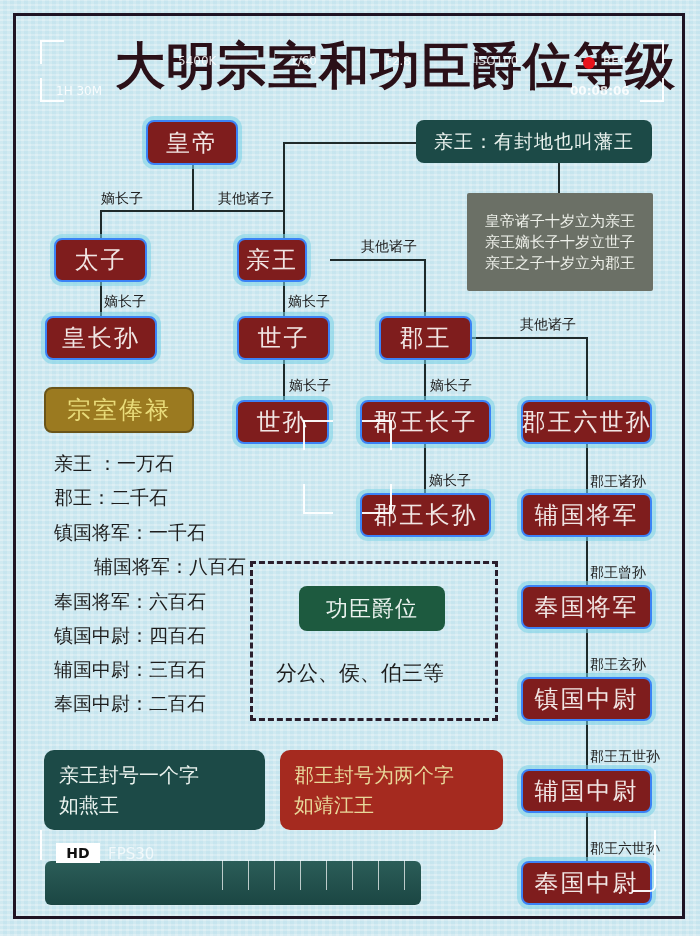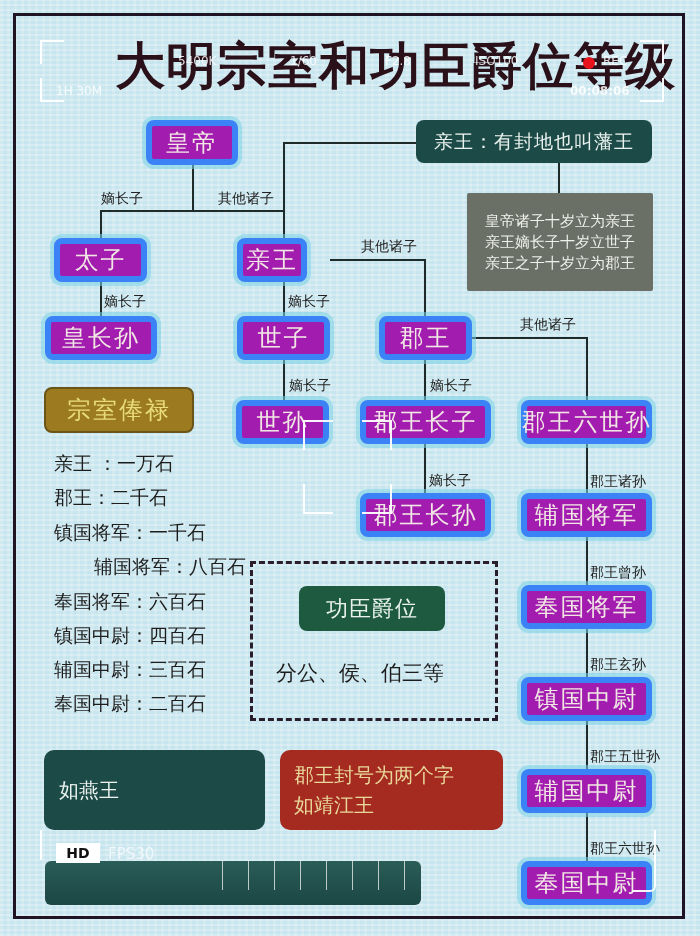--- a/index.html
+++ b/index.html
@@ -24,22 +24,22 @@
     font-family:"DejaVu Serif","Liberation Serif",serif;
     font-weight:bold; font-size:50px; letter-spacing:1px; color:#2a1018;
     line-height:68px;
   }
   .box {
     position:absolute; box-sizing:border-box; border-radius:8px;
     display:flex; align-items:center; justify-content:center;
     color:#f1e6e4; white-space:nowrap;
   }
   .red {
-    background:#a21caf;
-    border:6px solid #3b82f6;
+    background:#7f1d1d;
+    border:2px solid #3b82f6;
     box-shadow: 0 0 0 4px rgba(120,210,230,0.55);
     font-size:24px; letter-spacing:2px;
   }
   .green-dark { background:#1c4a47; color:#eaf2ee; }
   .gold { background:#9b7a20; color:#e9dc7a; font-size:24px; letter-spacing:2px; border:2px solid #6a5418; }
   .grey { background:#6b7066; color:#eef0ea; font-size:15px; line-height:21px; flex-direction:column; border-radius:2px; }
   .line { position:absolute; background:#1f2a2a; }
   .lbl { position:absolute; font-size:14px; color:#222; white-space:nowrap; }
   .stip { position:absolute; left:54px; font-size:19px; color:#1d1d1d; white-space:nowrap; }
   .dashbox {
@@ -132,20 +132,21 @@
 <div class="stip" style="top:589px;">奉国将军：六百石</div>
 <div class="stip" style="top:623px;">镇国中尉：四百石</div>
 <div class="stip" style="top:657px;">辅国中尉：三百石</div>
 <div class="stip" style="top:691px;">奉国中尉：二百石</div>
 
 <div class="dashbox"></div>
 <div class="box green-dark" style="left:299px;top:586px;width:146px;height:45px;font-size:22px;letter-spacing:1px;background:#1d5a3f;">功臣爵位</div>
 <div class="lbl" style="left:276px;top:659px;font-size:21px;color:#1d1d1d;">分公、侯、伯三等</div>
 
 <div class="box green-dark" style="left:44px;top:750px;width:221px;height:80px;flex-direction:column;align-items:flex-start;padding-left:15px;font-size:20px;line-height:30px;border-radius:10px;">
+  <div>亲王封号一个字</div>
   <div>如燕王</div>
 </div>
 <div class="box" style="left:280px;top:750px;width:223px;height:80px;flex-direction:column;align-items:flex-start;padding-left:14px;font-size:20px;line-height:30px;border-radius:10px;background:#a52a1f;color:#e8d79a;">
   <div>郡王封号为两个字</div>
   <div>如靖江王</div>
 </div>
 
 <div class="bracket" style="left:40px;top:40px;width:22px;height:22px;border-width:2px 0 0 2px;"></div>
 <div class="bracket" style="left:40px;top:78px;width:22px;height:22px;border-width:0 0 2px 2px;"></div>
 <div class="bracket" style="left:640px;top:40px;width:22px;height:22px;border-width:2px 2px 0 0;"></div>

